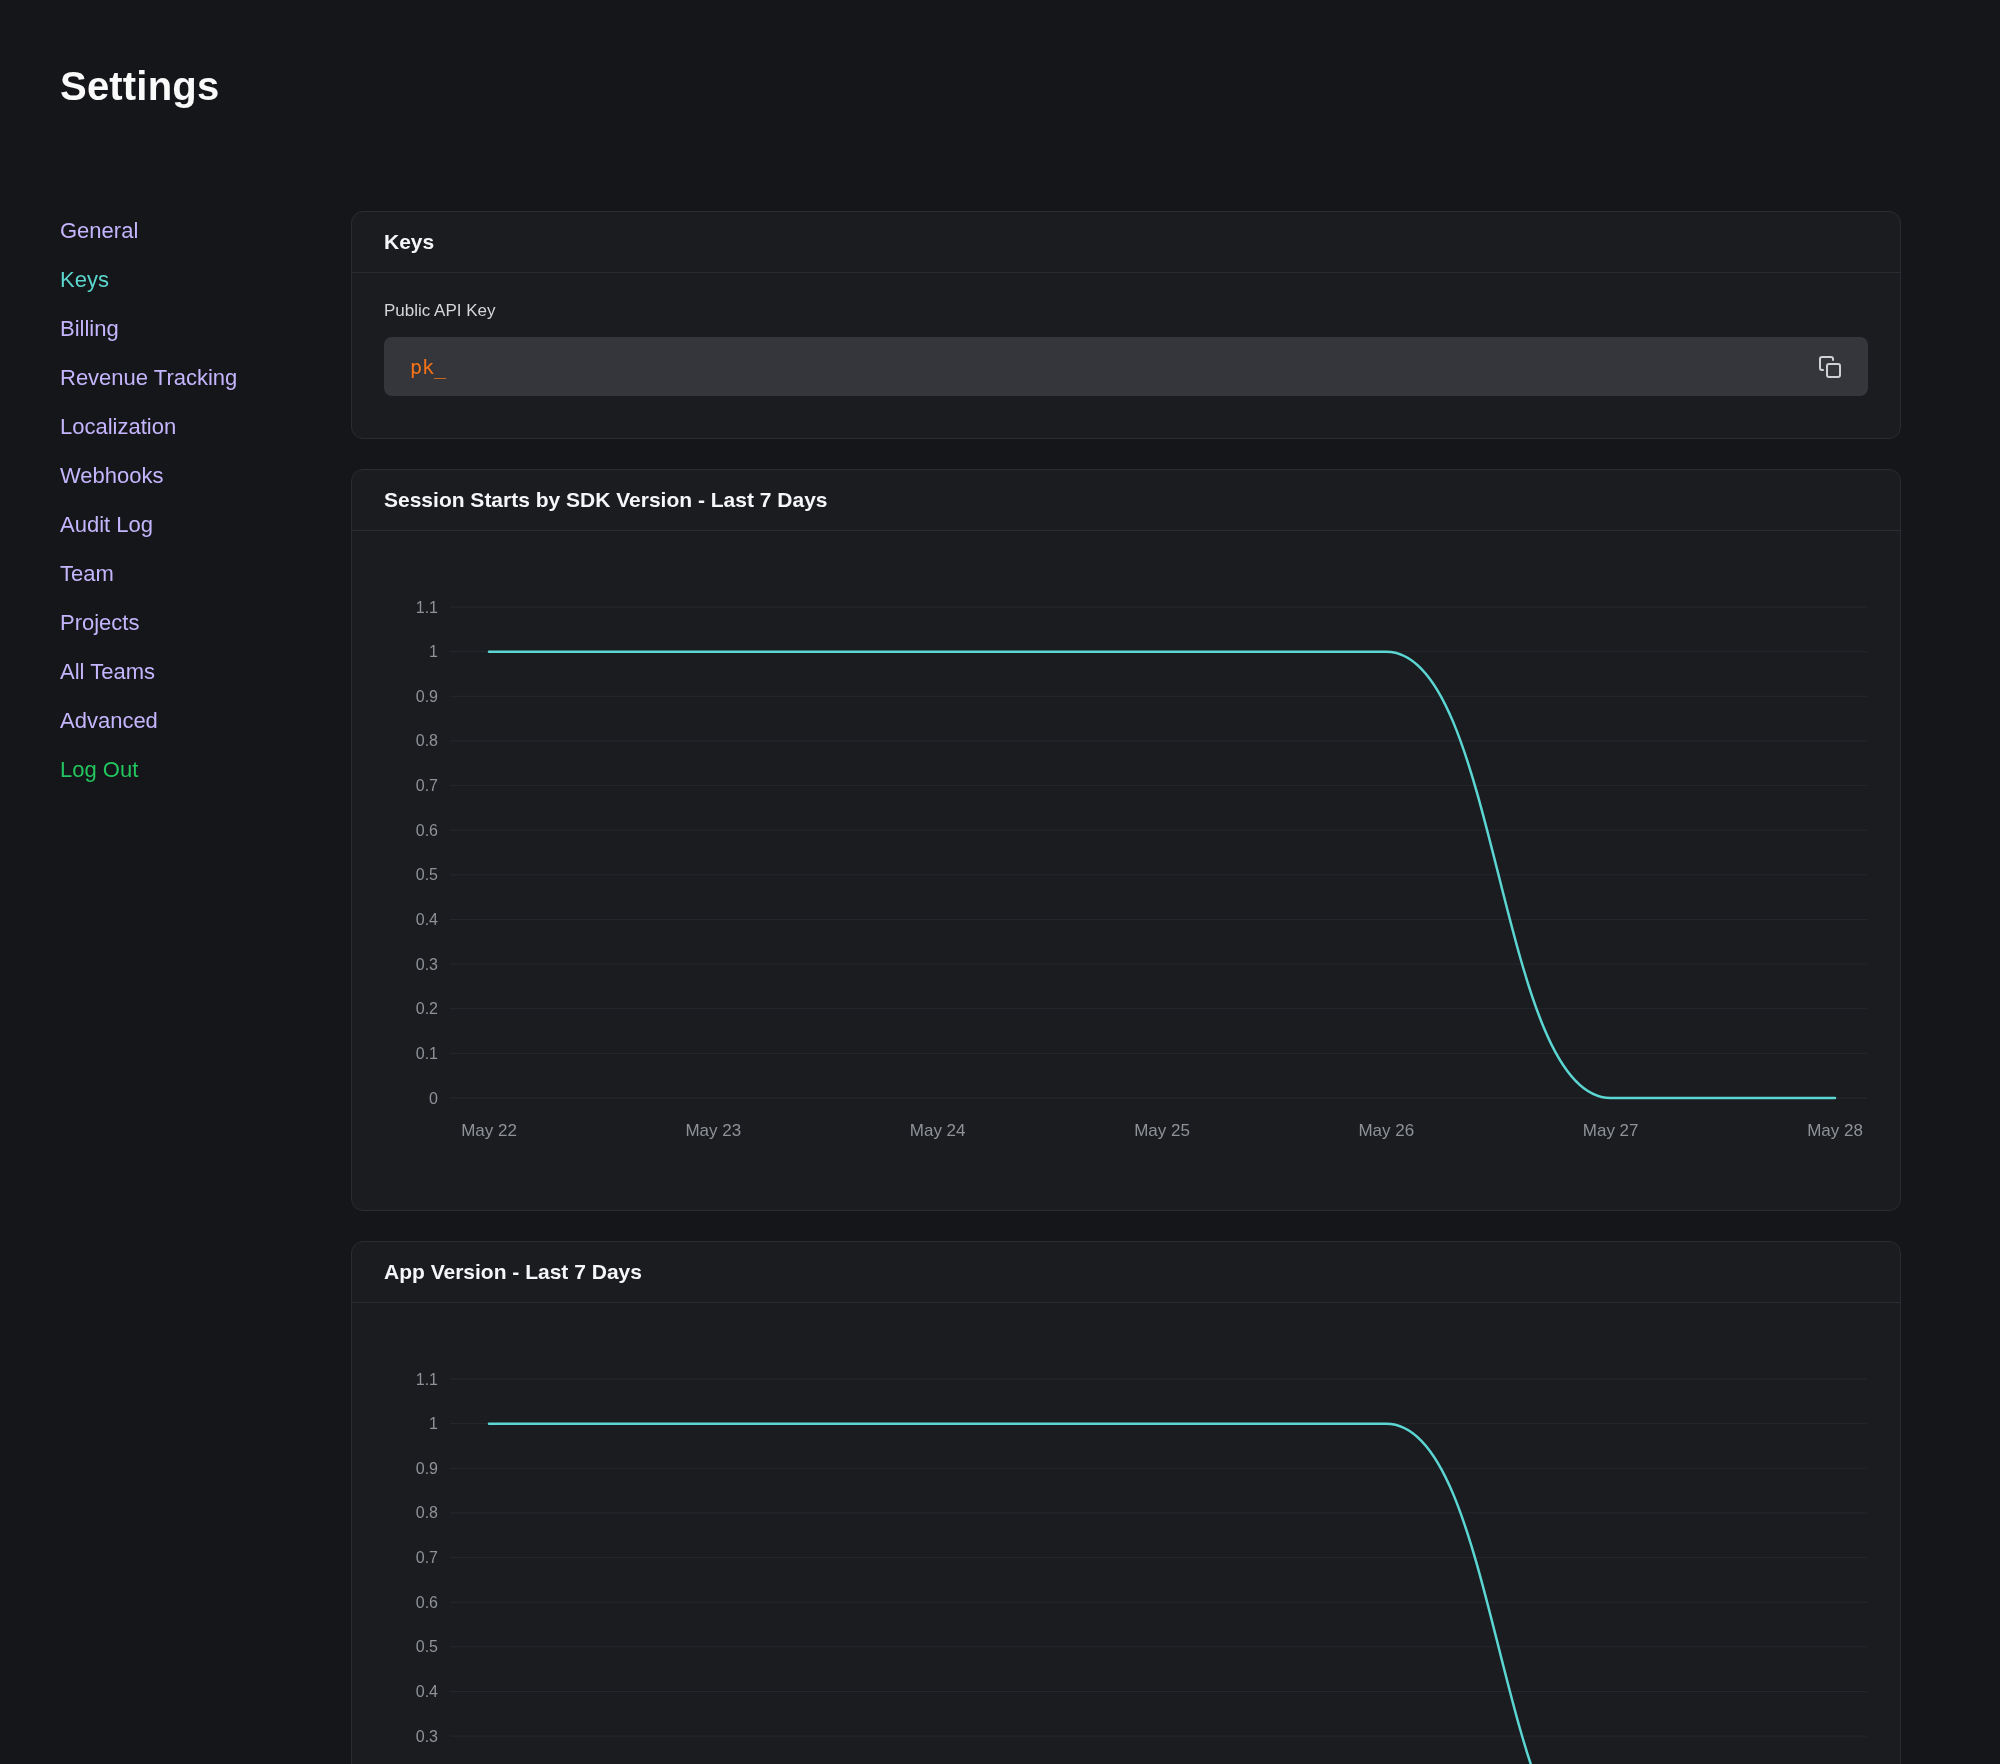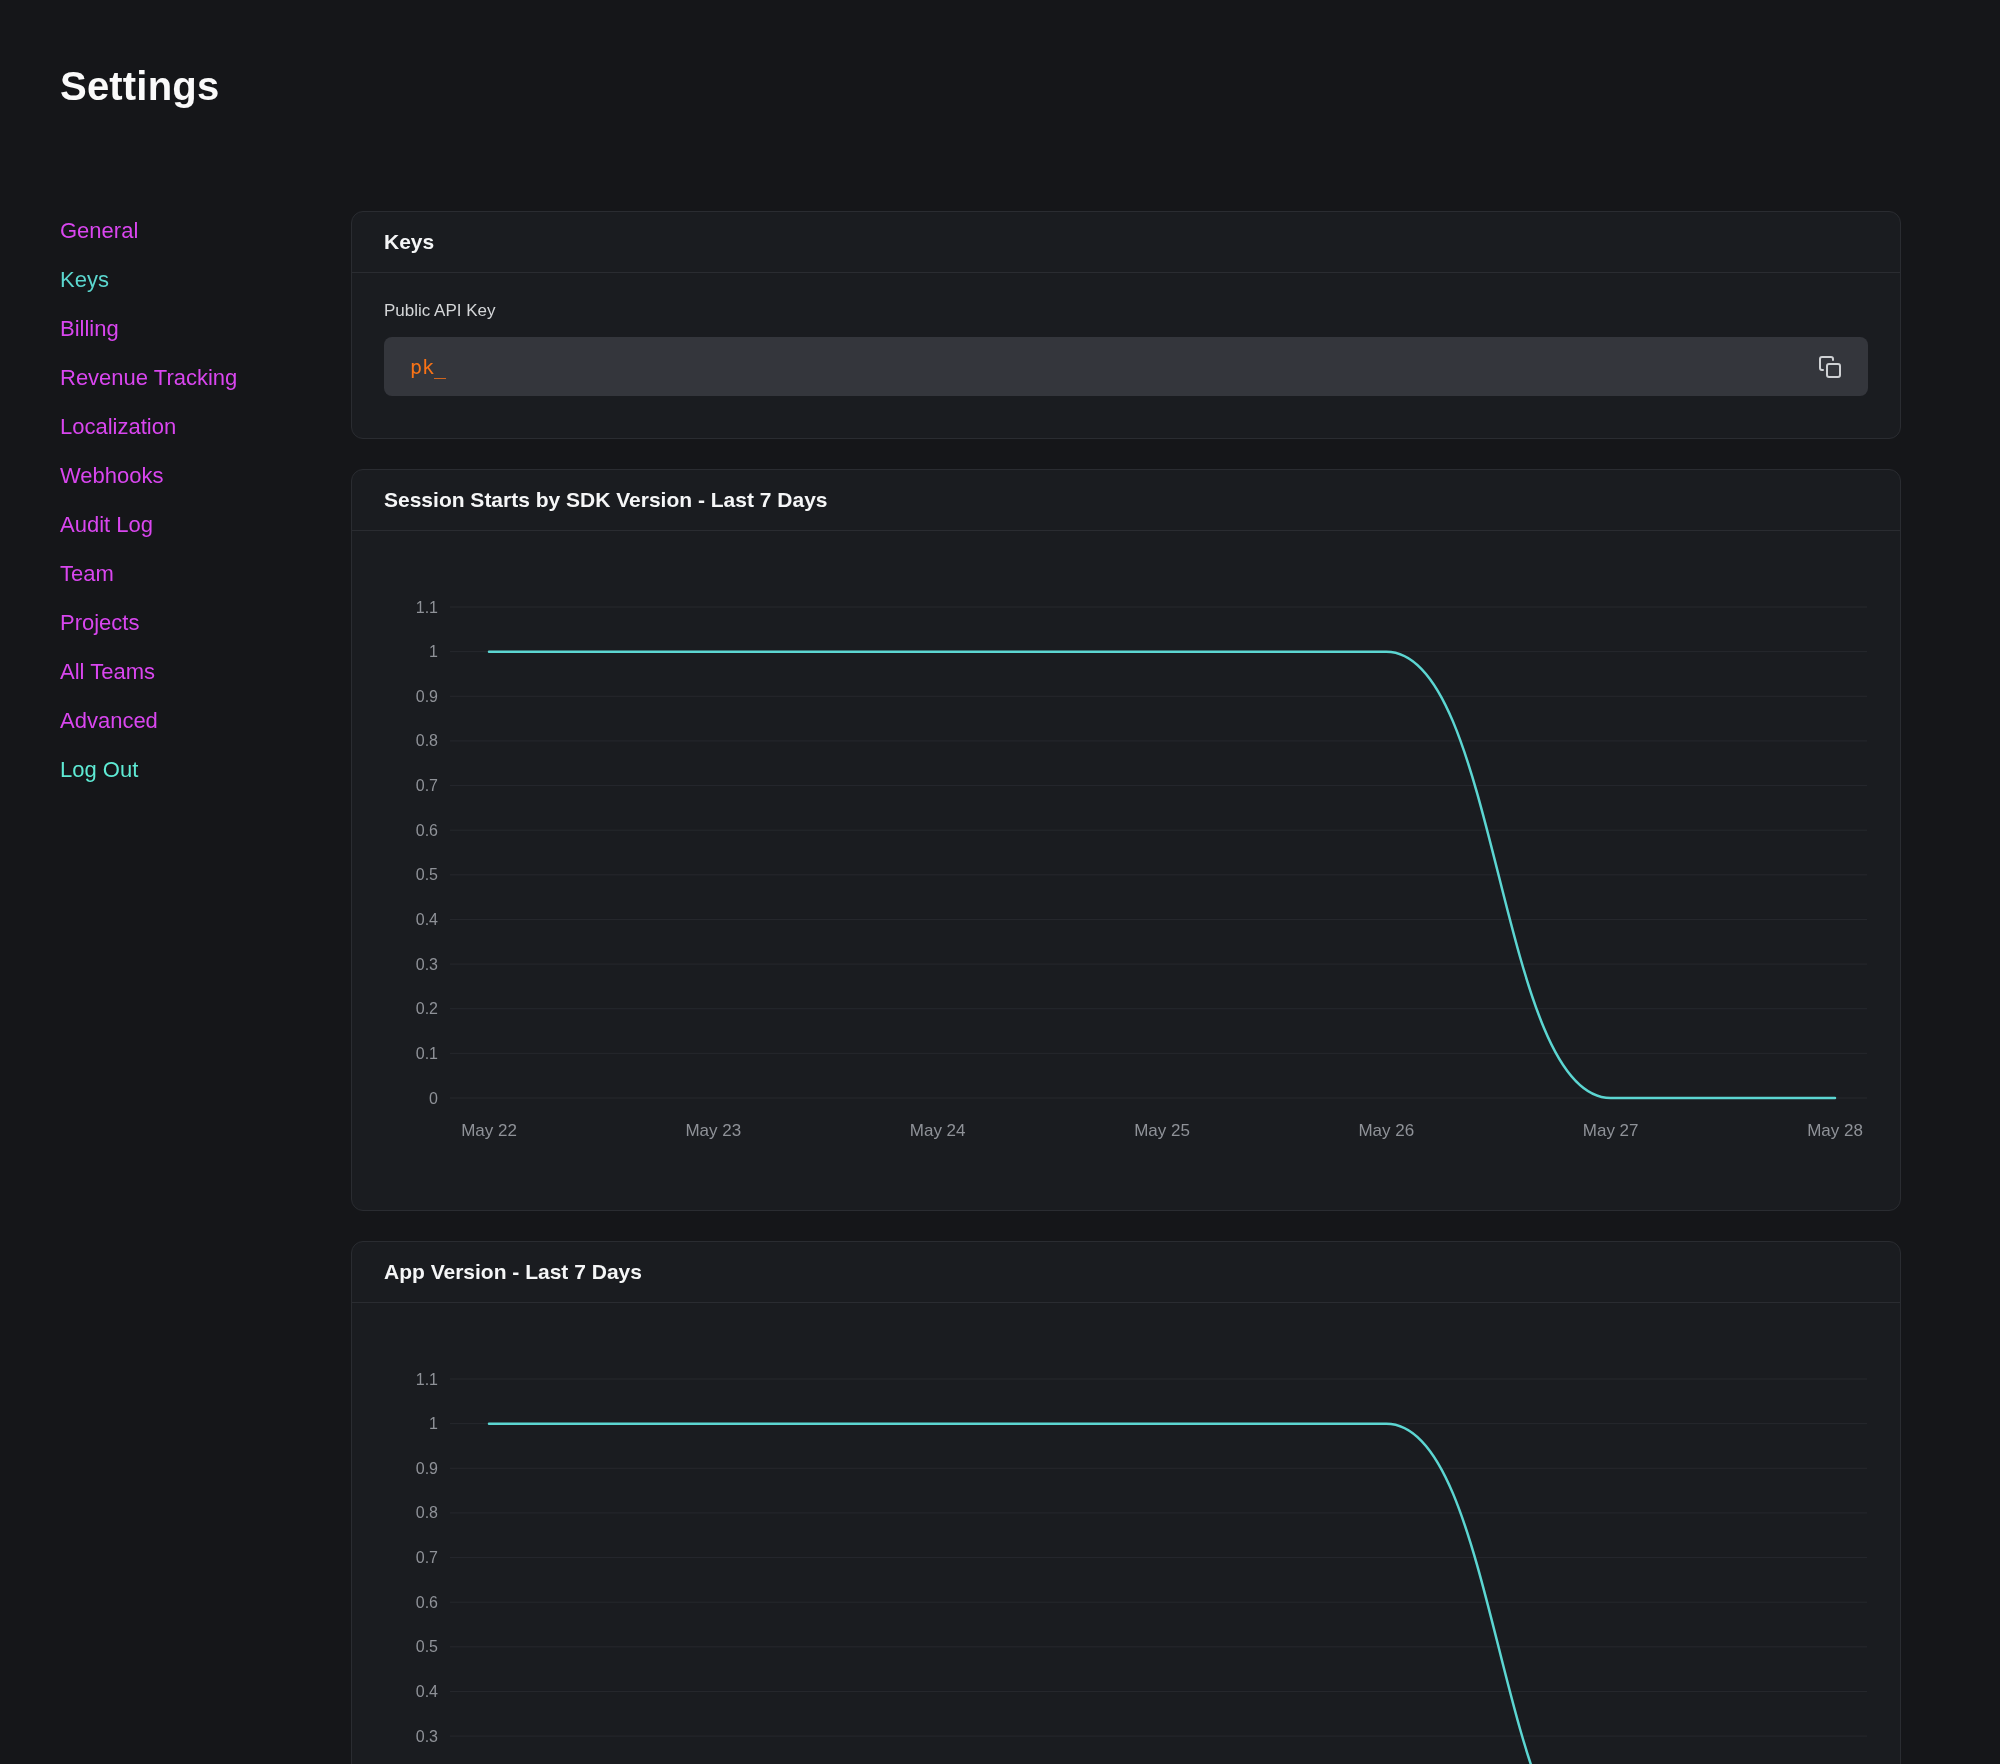--- a/index.html
+++ b/index.html
@@ -13,24 +13,24 @@
 
   
   .header { padding:64px 15px 0 60px; }
   .page-title { font-size:40px; font-weight:700; color:#fafafa; letter-spacing:0.2px; }
   .page-subtitle { margin-top:16px; font-size:19px; color:#d7d8da; }
 
   
   .sidebar { position:absolute; left:60px; top:206px; width:260px; }
   .side-item {
     height:49px; display:flex; align-items:center;
-    font-size:22px; color:#d946ef; cursor:pointer;
+    font-size:22px; color:#c4b5fd; cursor:pointer;
   }
   .side-item.active { color:#5bd6ce; }
-  .side-item.logout { color:#5eead4; }
+  .side-item.logout { color:#22c55e; }
 
   
   .main { position:absolute; left:351px; top:211px; width:1550px; }
 
   .card {
     background:#1a1c20;
     border:1px solid #2a2c31;
     border-radius:12px;
     margin-bottom:30px;
     overflow:hidden;

